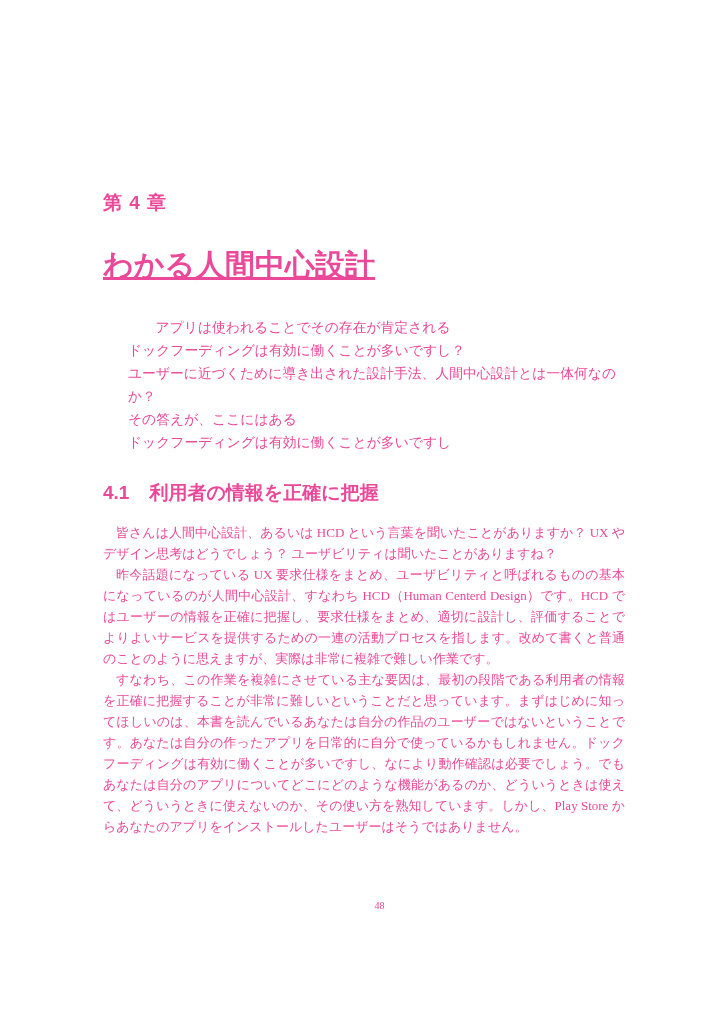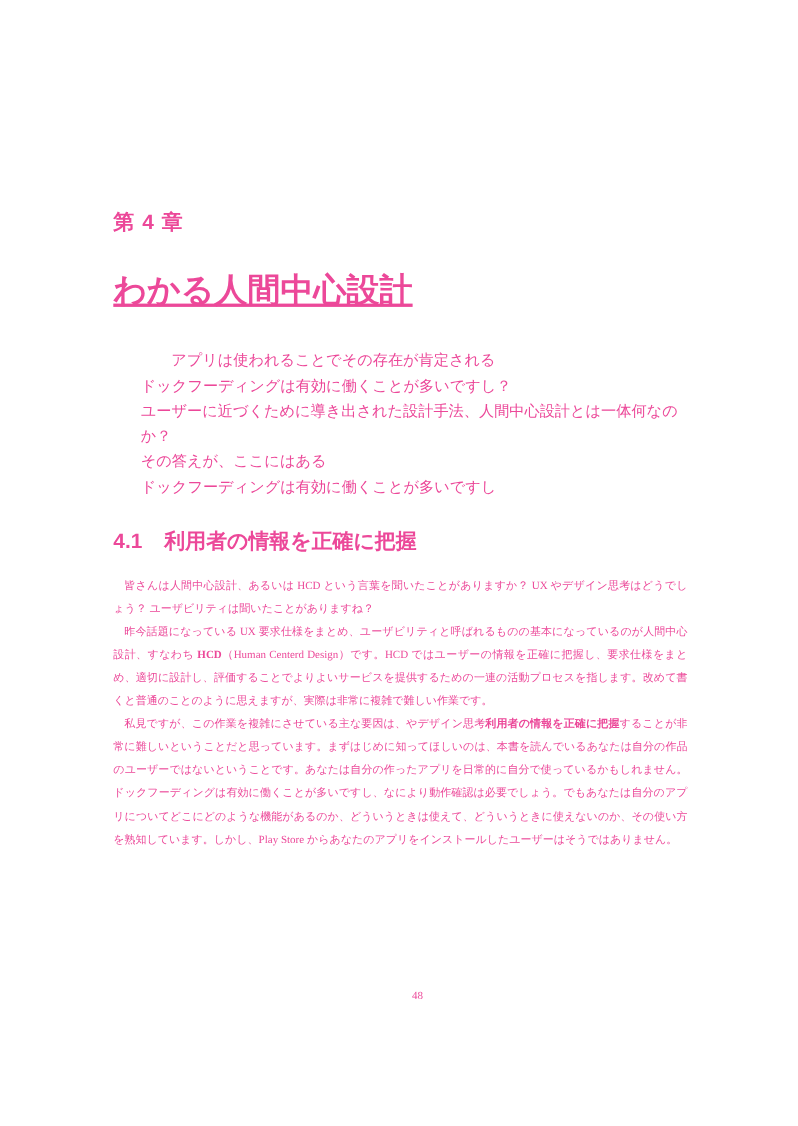--- a/index.html
+++ b/index.html
@@ -52,30 +52,30 @@
     display: flex;
     gap: 20px;
     font-family: "Liberation Sans", "DejaVu Sans", sans-serif;
     font-weight: bold;
     font-size: 19px;
     line-height: 24px;
   }
   .body-text {
     margin-top: 17px;
     font-family: "Liberation Serif", "DejaVu Serif", serif;
-    font-size: 10px;
+    font-size: 13px;
     line-height: 21px;
     text-align: justify;
   }
   .body-text p {
     margin: 0;
     text-indent: 1em;
   }
   .body-text b {
-    font-weight: bold;
+    font-weight: normal;
   }
   .footer {
     position: absolute;
     left: 17px;
     top: 900px;
     width: 725px;
     text-align: center;
     font-family: "Liberation Serif", "DejaVu Serif", serif;
     font-size: 10px;
   }
@@ -99,19 +99,19 @@
     </div>
 
     <div class="section-heading">
       <span>4.1</span>
       <span>利用者の情報を正確に把握</span>
     </div>
 
     <div class="body-text">
       <p><span>皆さんは人間中心設計、あるいは HCD という言葉を聞いたことがありますか？ UX やデザイン思考はどうでしょう？ ユーザビリティは聞いたことがありますね？</span></p>
       <p><span>昨今話題になっている UX 要求仕様をまとめ、ユーザビリティと呼ばれるものの基本になっているのが人間中心設計、すなわち </span><b>HCD</b><span>（Human Centerd Design）です。HCD ではユーザーの情報を正確に把握し、要求仕様をまとめ、適切に設計し、評価することでよりよいサービスを提供するための一連の活動プロセスを指します。改めて書くと普通のことのように思えますが、実際は非常に複雑で難しい作業です。</span></p>
-      <p><span>私見ですが、この作業を複雑にさせている主な要因は、やデザイン思考</span><b>利用者の情報を正確に把握</b><span>することが非常に難しいということだと思っています。まずはじめに知ってほしいのは、本書を読んでいるあなたは自分の作品のユーザーではないということです。あなたは自分の作ったアプリを日常的に自分で使っているかもしれません。ドックフーディングは有効に働くことが多いですし、なにより動作確認は必要でしょう。でもあなたは自分のアプリについてどこにどのような機能があるのか、どういうときは使えて、どういうときに使えないのか、その使い方を熟知しています。しかし、Play Store からあなたのアプリをインストールしたユーザーはそうではありません。</span></p>
+      <p><span>すなわち、この作業を複雑にさせている主な要因は、最初の段階である</span><b>利用者の情報を正確に把握</b><span>することが非常に難しいということだと思っています。まずはじめに知ってほしいのは、本書を読んでいるあなたは自分の作品のユーザーではないということです。あなたは自分の作ったアプリを日常的に自分で使っているかもしれません。ドックフーディングは有効に働くことが多いですし、なにより動作確認は必要でしょう。でもあなたは自分のアプリについてどこにどのような機能があるのか、どういうときは使えて、どういうときに使えないのか、その使い方を熟知しています。しかし、Play Store からあなたのアプリをインストールしたユーザーはそうではありません。</span></p>
     </div>
 
   </div>
 
   <div class="footer">48</div>
 </div>
 
 </body></html>

